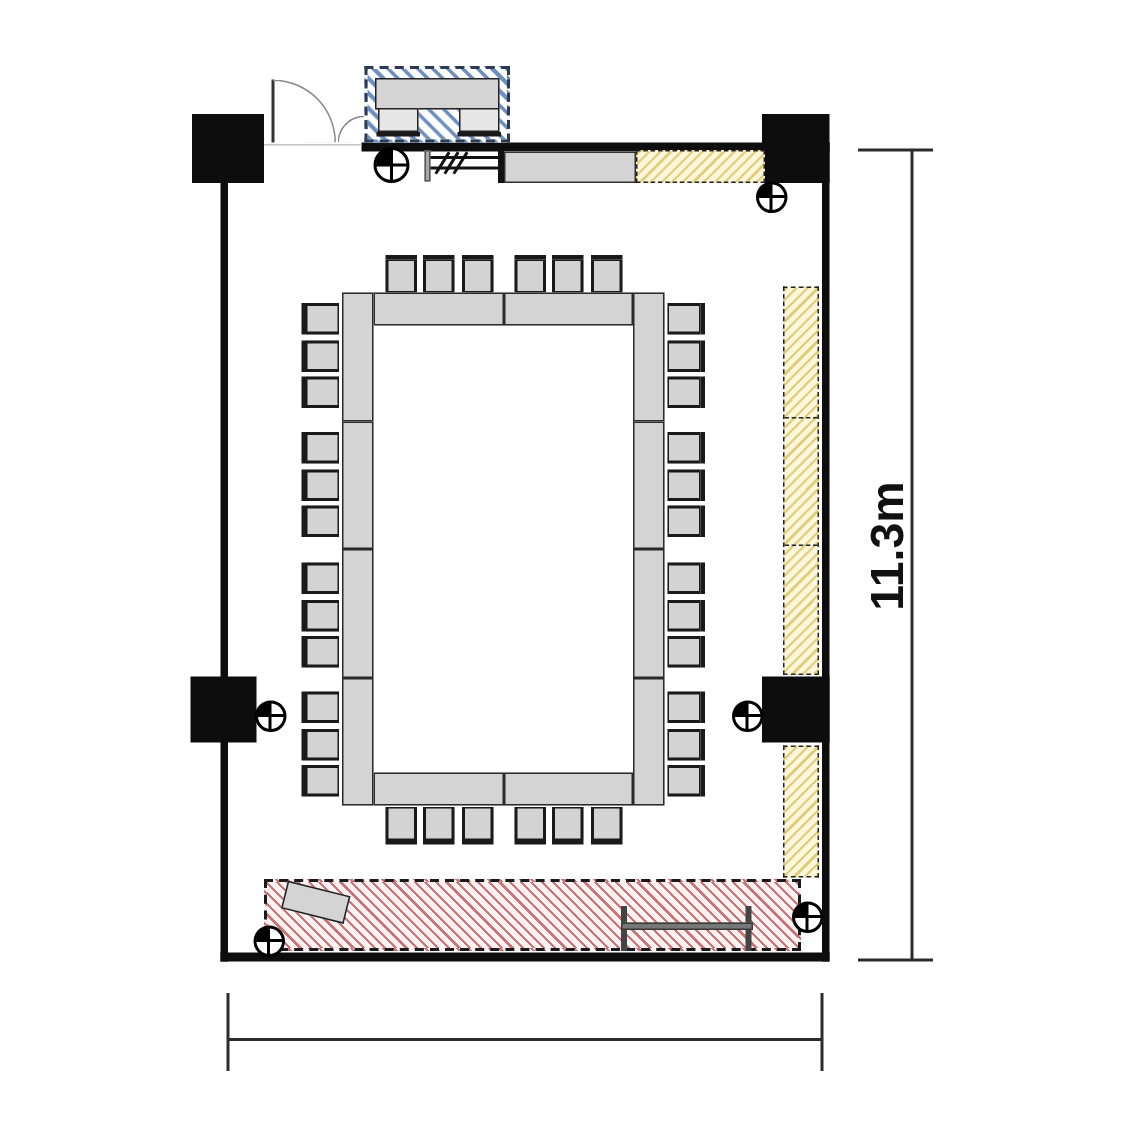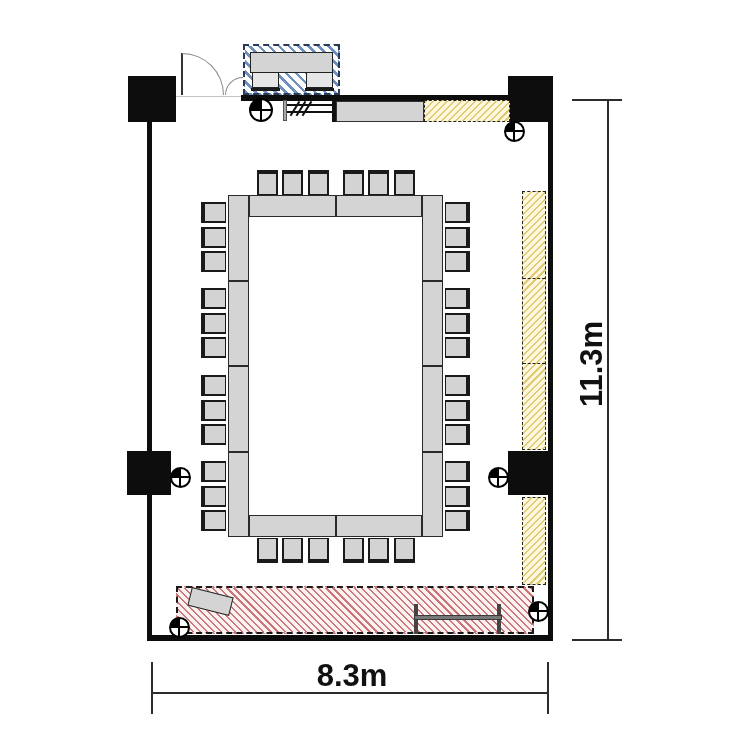--- a/index.html
+++ b/index.html
@@ -193,15 +193,14 @@
     </div>
 
   <div class="dim-line-v" style="left:607px; top:100px; height:540px;"></div>
   <div class="dim-tick-h" style="left:572px; top:99px;"></div>
   <div class="dim-tick-h" style="left:572px; top:639px;"></div>
   <div class="dim-label vert" style="left:592px; top:364px;">11.3m</div>
 
   <div class="dim-line-h" style="left:152px; top:692px; width:396px;"></div>
   <div class="dim-tick-v" style="left:151px; top:662px;"></div>
   <div class="dim-tick-v" style="left:547px; top:662px;"></div>
-  <div class="dim-label" style="left:352px; top:676px;">8.3m</div>
 
 </div>
 
 </body></html>

